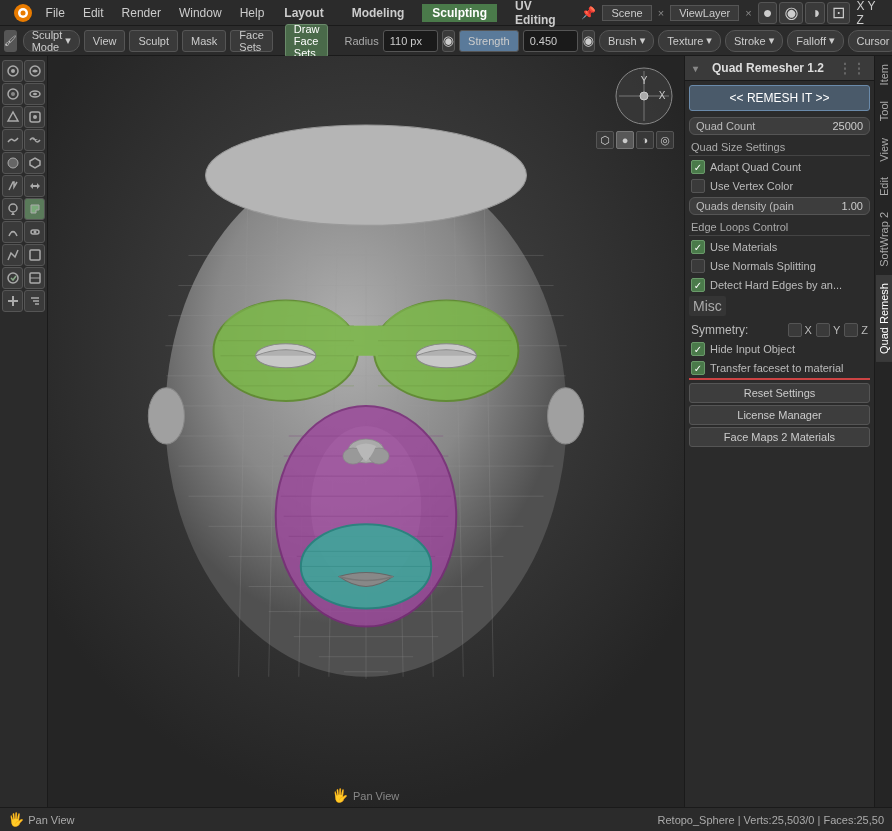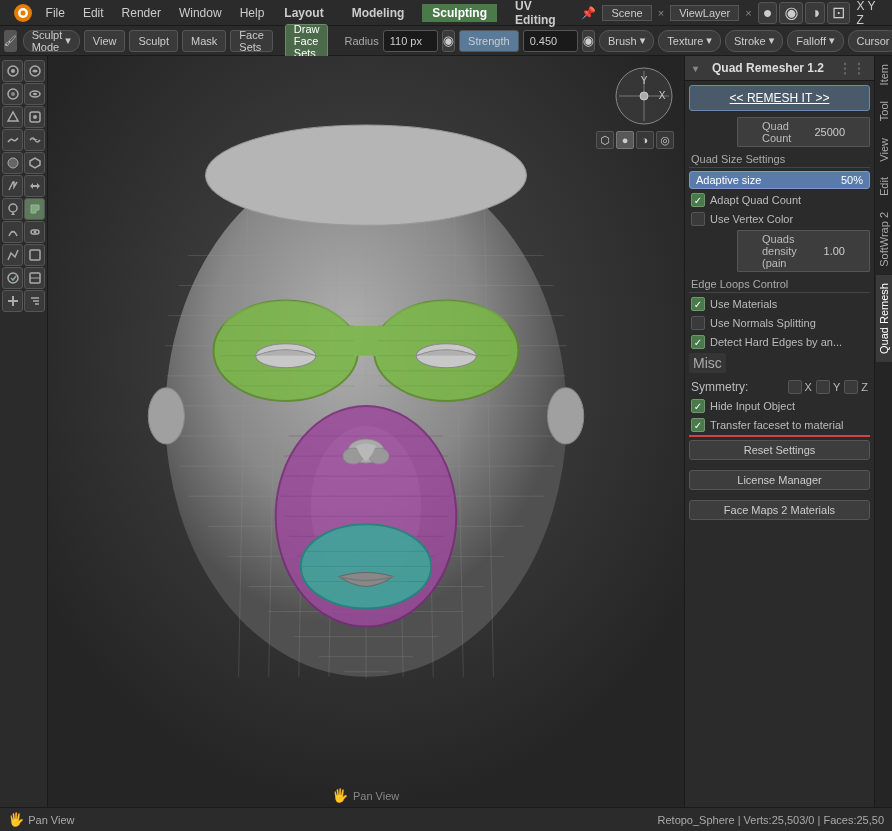--- a/index.html
+++ b/index.html
@@ -219,30 +219,29 @@
     .panel-btn {
       background: #3d3d3d;
       border: 1px solid #555;
       color: #ccc;
       font-size: 11px;
       padding: 3px 6px;
       border-radius: 3px;
       cursor: pointer;
       width: 100%;
       text-align: center;
-      margin-bottom: 10px;
+      margin-bottom: 2px;
     }
     .panel-btn.remesh {
       background: #4a5a6a;
       border-color: #6a8aaa;
       color: #fff;
       font-size: 12px;
       padding: 5px;
       margin-bottom: 6px;
-      text-decoration: underline;
     }
 
     
     .check-row {
       display: flex;
       align-items: center;
       gap: 5px;
       margin-bottom: 3px;
       padding: 1px 2px;
     }
@@ -323,29 +322,28 @@
     .scroll-dots {
       color: #666;
       font-size: 14px;
       cursor: pointer;
     }
 
     
     .panel-full-row {
       background: #3d3d3d;
       border: 1px solid #555;
-      border-radius: 1px;
-      padding: 2px 24px;
+      border-radius: 6px;
+      padding: 2px 6px;
       font-size: 11px;
       color: #bbb;
       margin-bottom: 3px;
       display: flex;
       align-items: center;
       justify-content: space-between;
-      margin-left: 48px;
     }
     .panel-full-row .val { color: #ccc; }
     .sym-check-item {
       display: flex;
       align-items: center;
       gap: 3px;
     }
     .sym-check {
       width: 14px;
       height: 14px;
@@ -774,24 +772,20 @@
       
       <div class="panel-full-row">
         <span>Quad Count</span>
         <span class="val">25000</span>
       </div>
 
       
       <div class="section-title">Quad Size Settings</div>
 
       
-      <div class="adaptive-bar">
-        <span>Adaptive size</span>
-        <span>50%</span>
-      </div>
 
       
       <div class="check-row">
         <div class="check-box">✓</div>
         <span class="check-label">Adapt Quad Count</span>
       </div>
 
       
       <div class="check-row">
         <div class="check-box unchecked"></div>

